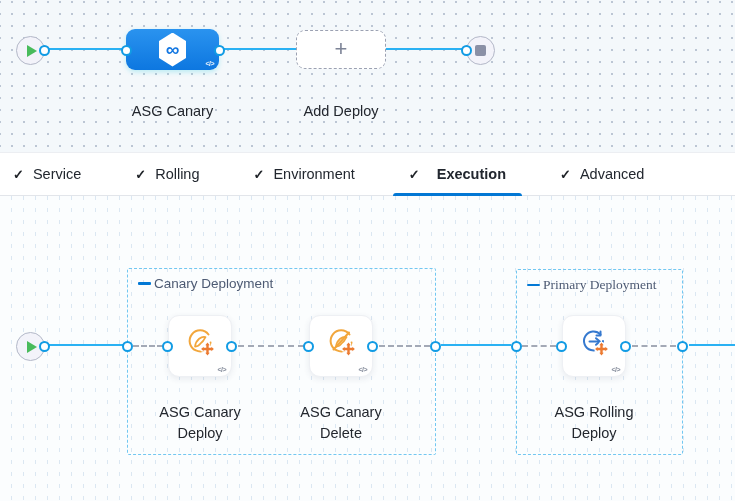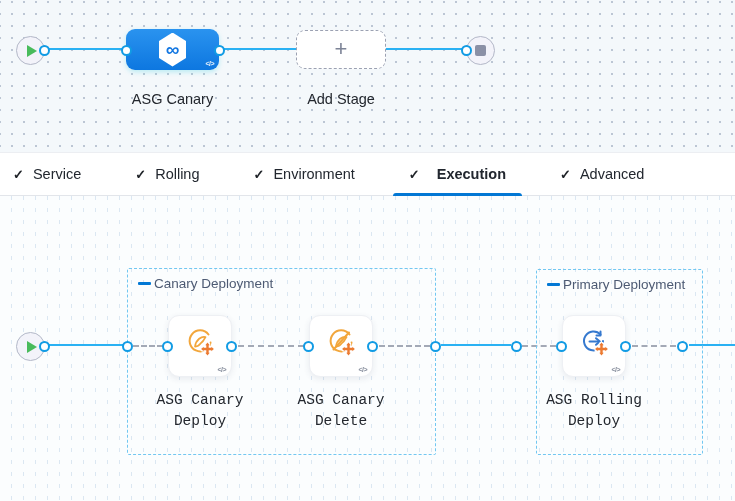--- a/index.html
+++ b/index.html
@@ -51,21 +51,21 @@
   .step .code-glyph { color:#858c9b; }
 
   .add-stage {
     position:absolute; left:296px; top:30px; width:90px; height:39px; border-radius:9px;
     background:#fff; border:1.6px dashed #9ba1b2; z-index:3; cursor:pointer;
     display:flex; align-items:center; justify-content:center;
   }
   .add-stage span { color:#7d8497; font-size:22px; font-weight:300; line-height:1; margin-top:-2px; }
 
   .graph-label {
-    position:absolute; text-align:center; font-size:14.5px; color:#23272e; z-index:3;
+    position:absolute; text-align:center; font-size:14.5px; color:#23272e; z-index:3;margin-top:12px;
   }
 
   
   .tabbar {
     position:absolute; left:0; top:152px; width:735px; height:44px; background:#fff;
     border-top:1px solid #eceef2; border-bottom:1px solid #e2e5ea;
     display:flex; align-items:stretch; padding-left:13px; gap:54px; z-index:8;
   }
   .tab { position:relative; display:flex; align-items:center; gap:9px; cursor:pointer; }
   .tab .check { font-size:13px; font-weight:700; color:#1e2227; }
@@ -92,21 +92,21 @@
   }
   .group-label .dash { width:13px; height:2.5px; background:#0278d5; border-radius:1px; }
   .group-label .text { font-size:13.5px; color:#4d5a73; font-weight:500; white-space:nowrap; }
 
   .step {
     position:absolute; width:64px; height:62px; background:#fff; border-radius:11px;
     border:1px solid #eef0f4; box-shadow:0 2px 6px rgba(40,60,90,0.09);
     z-index:3; cursor:pointer; display:flex; align-items:flex-start; justify-content:center;
   }
   .step svg { margin-top:9px; }
-  .step-label { line-height:21px;font-family:Liberation Mono, monospace; }
+  .step-label { line-height:21px; }
 </style>
 </head>
 <body>
 
 <div class="screen">
 
   <div class="stage-canvas">
 
     <div class="node-circle" style="left:16px; top:36px;">
       <div class="play-triangle"></div>
@@ -131,21 +131,21 @@
     </div>
 
     <div class="link" style="left:386px; top:48px; width:76px;"></div>
 
     <div class="port" style="left:461px; top:45px;"></div>
     <div class="node-circle" style="left:466px; top:36px;">
       <div class="stop-square"></div>
     </div>
 
     <div class="graph-label" style="left:126px; top:91px; width:93px;">ASG Canary</div>
-    <div class="graph-label" style="left:296px; top:91px; width:90px;">Add Stage</div>
+    <div class="graph-label" style="left:296px; top:91px; width:90px;">Add Deploy</div>
   </div>
 
   <div class="tabbar">
     <div class="tab">
       <span class="check">✓</span>
       <span class="label">Service</span>
     </div>
     <div class="tab">
       <span class="check">✓</span>
       <span class="label">Rolling</span>
@@ -224,21 +224,21 @@
         <path d="M30.9 24 l-2.6 -2.2 v4.4 z" fill="#ec7a30"></path>
       </svg>
       <div class="code-glyph">&lt;/&gt;</div>
     </div>
     <div class="port" style="left:367px; top:145px;"></div>
     <div class="link dashed" style="left:379px; top:149px; width:51px;"></div>
     <div class="port" style="left:430px; top:145px;"></div>
 
     <div class="link" style="left:441px; top:148px; width:70px;"></div>
 
-    <div class="group" style="left:536px; top:73px; width:167px; height:186px;">
+    <div class="group" style="left:516px; top:73px; width:167px; height:186px;font-family:Liberation Serif, serif;">
       <div class="group-label">
         <span class="dash"></span>
         <span class="text">Primary Deployment</span>
       </div>
     </div>
     <div class="port" style="left:511px; top:145px;"></div>
     <div class="link dashed" style="left:522px; top:149px; width:34px;"></div>
 
     <div class="port" style="left:556px; top:145px;"></div>
     <div class="step" style="left:562px; top:119px;">

